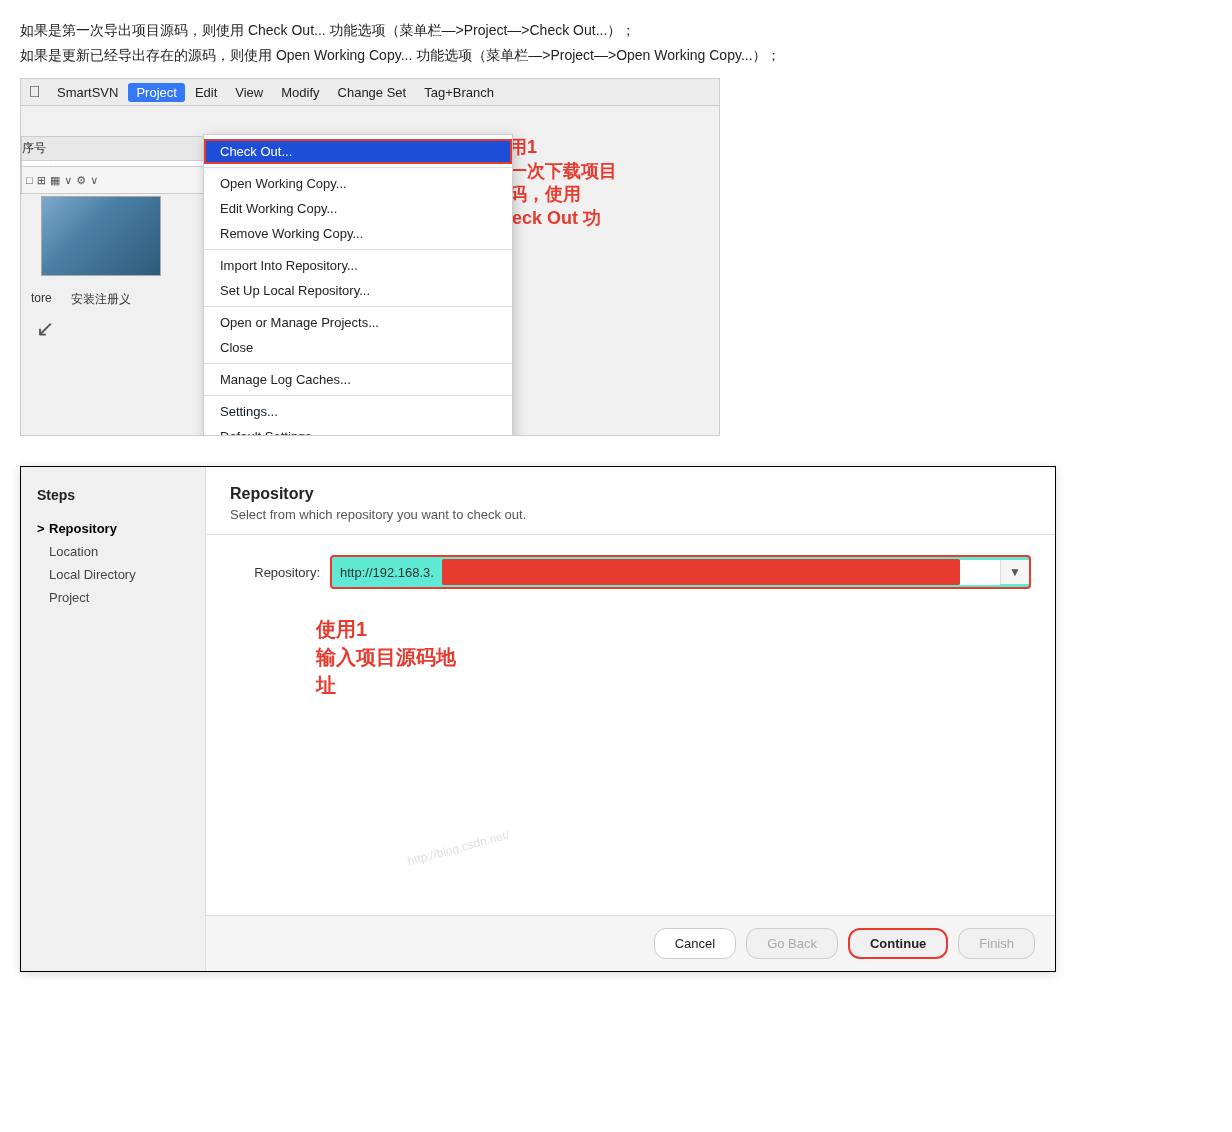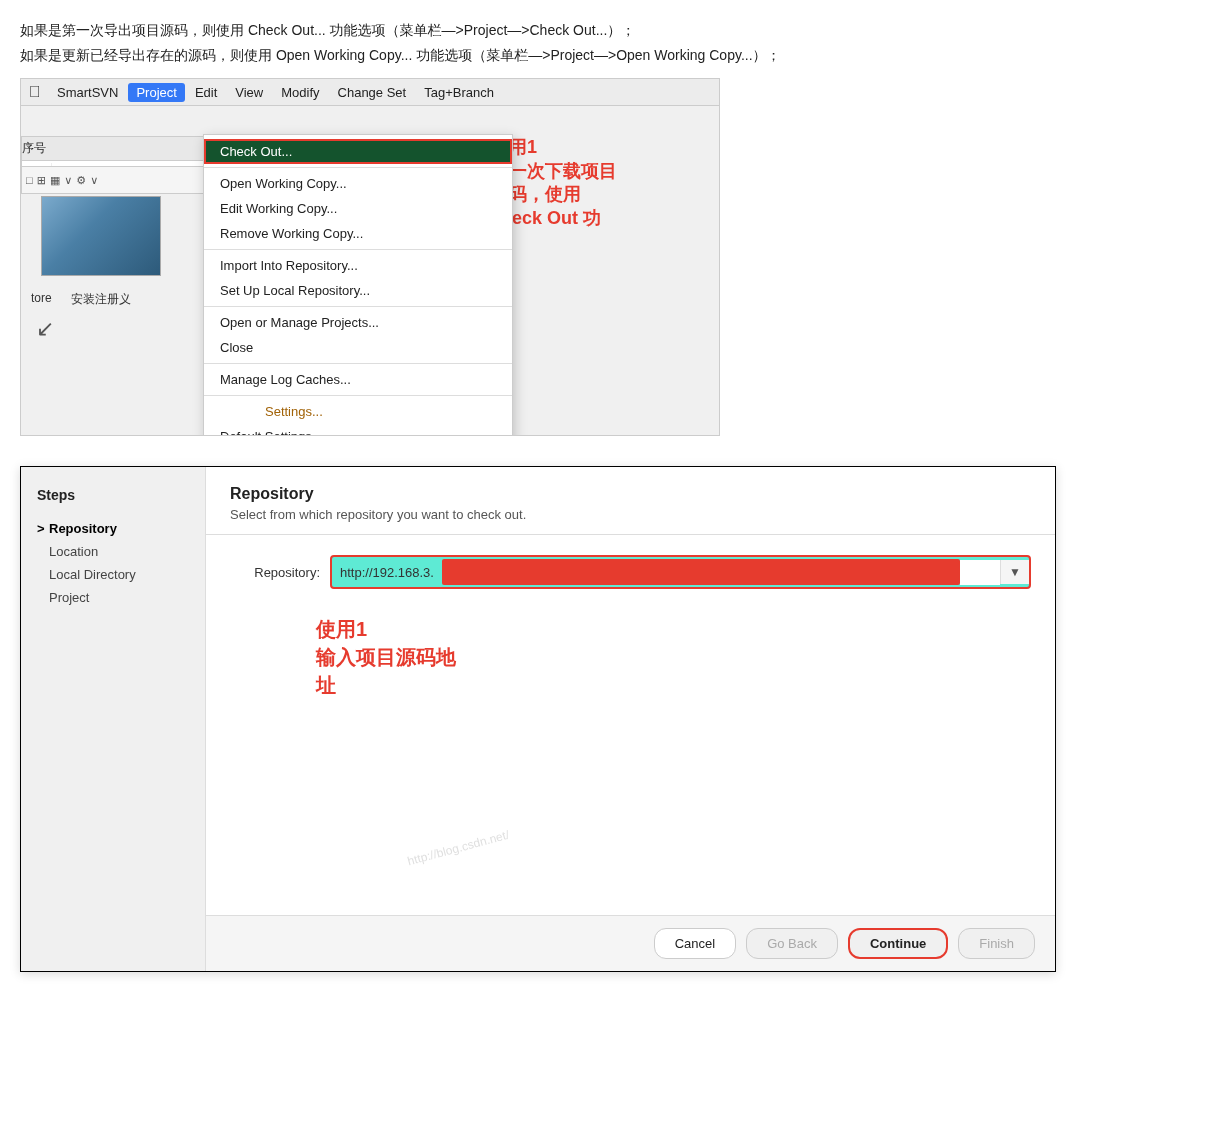--- a/index.html
+++ b/index.html
@@ -149,29 +149,28 @@
 
     .menu-item {
       padding: 5px 16px;
       font-size: 13px;
       color: #222;
       cursor: pointer;
       white-space: nowrap;
     }
 
     .menu-item.highlighted {
-      background: #14532d;
+      background: #1d4ed8;
       color: #fff;
       border: 2px solid #e63b2e;
       padding: 3px 14px;
     }
 
     .menu-item.disabled {
-      color: #a16207;
-      margin-left: 45px;
+      color: #0f172a;
     }
 
     .menu-separator {
       height: 1px;
       background: #ddd;
       margin: 3px 0;
     }
 
     
     .annotation-red {

